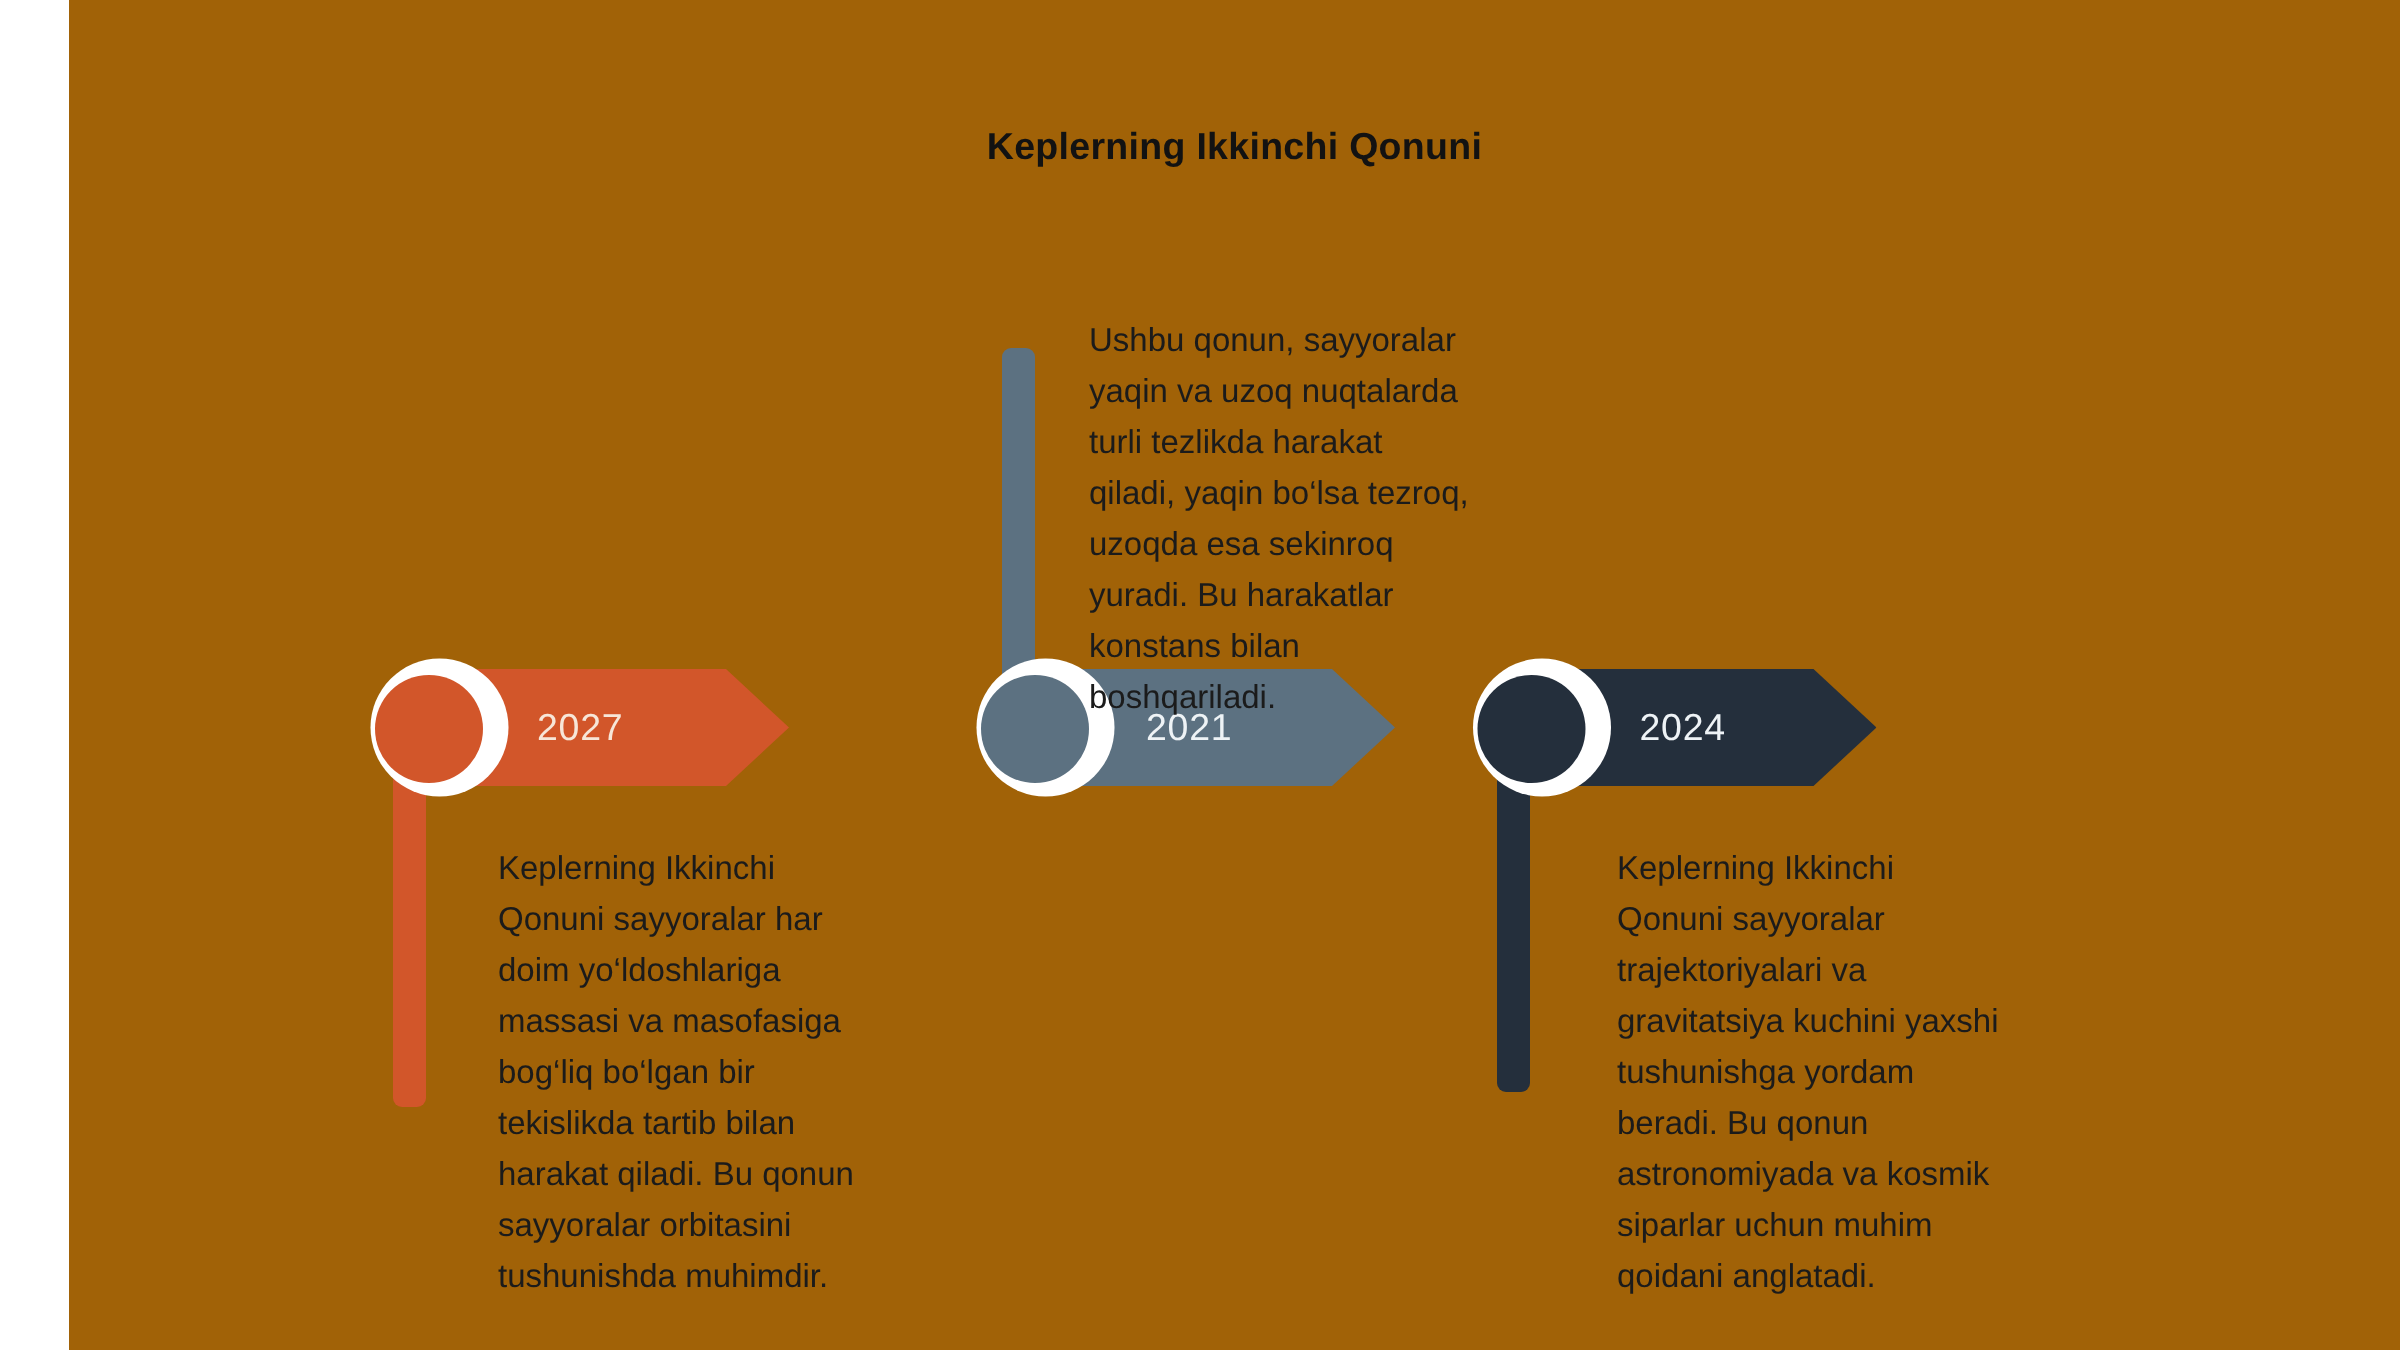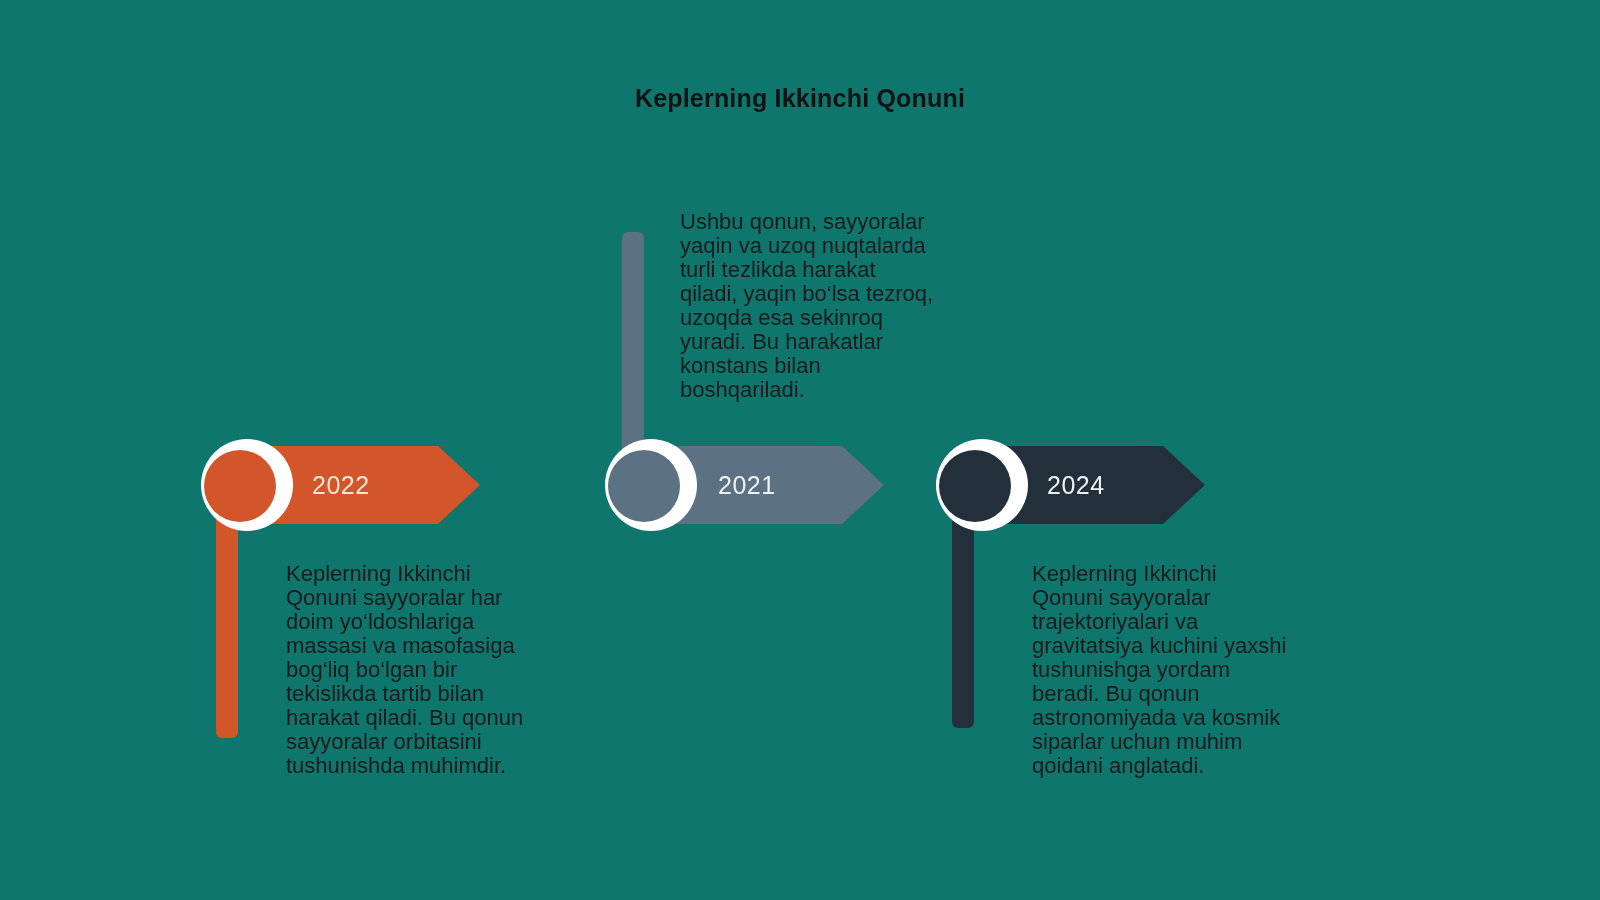--- a/index.html
+++ b/index.html
@@ -12,21 +12,22 @@
     height: 900px;
     position: relative;
     overflow: hidden;
     font-family: "Liberation Sans", sans-serif;
     -webkit-font-smoothing: antialiased;
   }
 
   #canvas {
     position: absolute;
     inset: 0;
-    background: #0f766e;
+    background: #a16207;
+    margin-left: 46px;
   }
 
   
   .page-title {
     position: absolute;
     left: 0;
     right: 0;
     top: 84px;
     text-align: center;
     font-size: 25px;
@@ -90,21 +91,21 @@
     pointer-events: none;
   }
   .banner-year.light {
     color: #eef3f6;
   }
 
   
   .desc {
     position: absolute;
     font-size: 22px;
-    line-height: 24px;
+    line-height: 34px;
     color: #1b1b1b;
     white-space: pre-line;
     z-index: 5;
   }
 </style>
 </head>
 <body>
 
 <div id="canvas">
 
@@ -112,21 +113,21 @@
 
   <div class="milestone">
     <div class="stem stem-down" style="left:216px; top:500px; height:238px; background:#d2562a;"></div>
 
     <div class="banner" style="left:248px; top:446px; width:232px; background:#d2562a;"></div>
 
     <div class="ring" style="left:201px; top:439px;"></div>
 
     <div class="dot" style="left:204px; top:450px; background:#d2562a;"></div>
 
-    <div class="banner-year" style="left:312px; top:446px;">2022</div>
+    <div class="banner-year" style="left:312px; top:446px;">2027</div>
 
     <div class="desc" style="left:286px; top:562px; width:340px;">Keplerning Ikkinchi
 Qonuni sayyoralar har
 doim yo‘ldoshlariga
 massasi va masofasiga
 bog‘liq bo‘lgan bir
 tekislikda tartib bilan
 harakat qiladi. Bu qonun
 sayyoralar orbitasini
 tushunishda muhimdir.</div>

